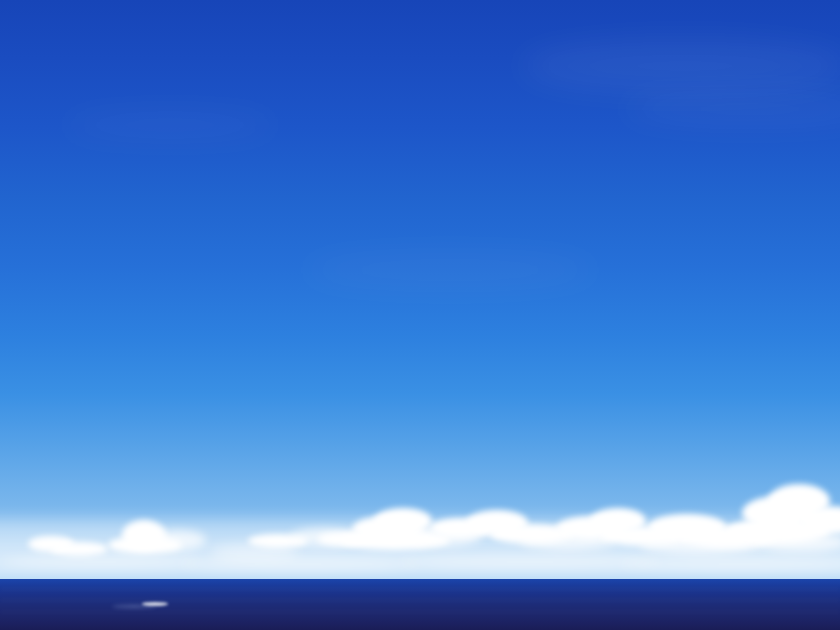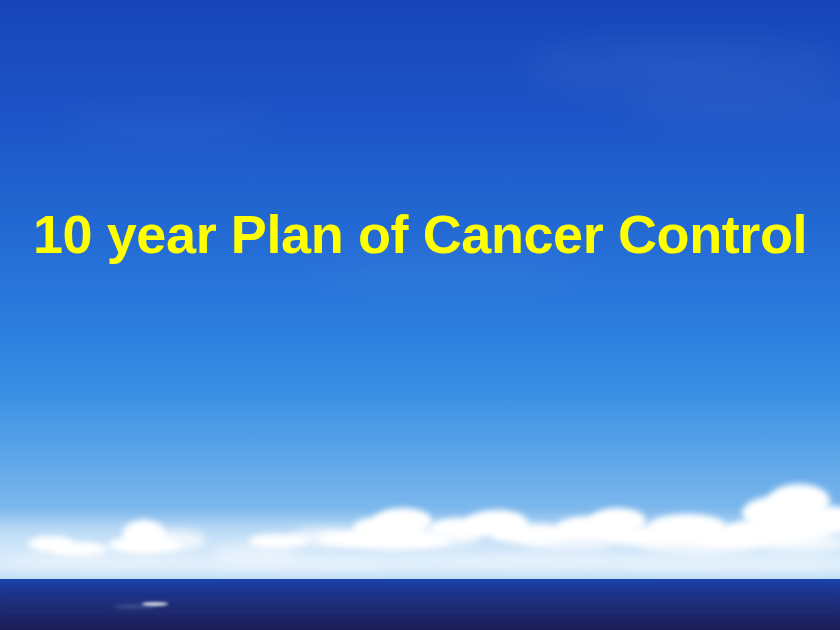--- a/index.html
+++ b/index.html
@@ -192,15 +192,14 @@
   </div>
 
   <div class="ocean">
     <div class="band" style="top:9px;  height:2px;"></div>
     <div class="band" style="top:20px; height:2px;"></div>
     <div class="band" style="top:32px; height:2px;"></div>
     <div class="glint2"></div>
     <div class="glint"></div>
   </div>
 
-  <div class="title">10 year Plan of Cancer Control</div>
 
 </div>
 
 </body></html>

